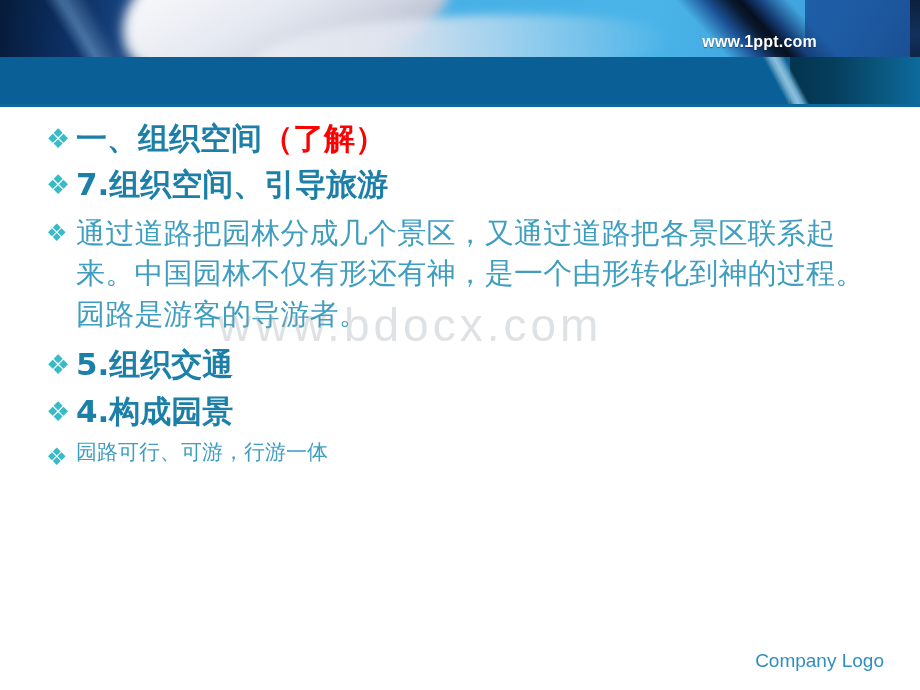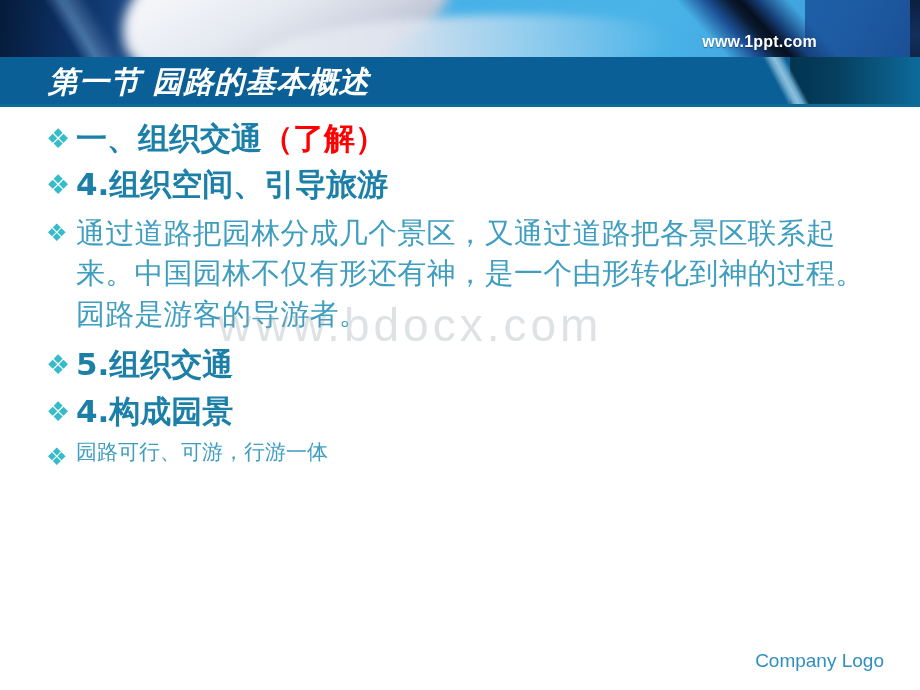--- a/index.html
+++ b/index.html
@@ -280,35 +280,34 @@
     <div class="hp-rightedge"></div>
   </div>
 
   <div class="site-url">www.1ppt.com</div>
 
   <div class="title-bar">
     <div class="tb-darkright"></div>
     <div class="tb-slash"></div>
   </div>
   <div class="tb-underline"></div>
-  <div class="slide-title">第一节  园路的基本概述</div>
 
   <div class="watermark">www.bdocx.com</div>
 
   <div class="content">
 
     <div class="bullet-row line-heading">
       <span class="bullet-glyph">❖</span>
-      <span class="bullet-text"><span>一、组织交通</span><span class="red">（了解）</span></span>
+      <span class="bullet-text"><span>一、组织空间</span><span class="red">（了解）</span></span>
     </div>
     <div class="sp-1"></div>
 
     <div class="bullet-row line-heading">
       <span class="bullet-glyph">❖</span>
-      <span class="bullet-text"><span>4.组织空间、引导旅游</span><span class="red"></span></span>
+      <span class="bullet-text"><span>7.组织空间、引导旅游</span><span class="red"></span></span>
     </div>
     <div class="sp-2"></div>
 
     <div class="bullet-row line-para">
       <span class="bullet-glyph">❖</span>
       <span class="bullet-text">通过道路把园林分成几个景区，又通过道路把各景区联系起来。中国园林不仅有形还有神，是一个由形转化到神的过程。园路是游客的导游者。</span>
     </div>
     <div class="sp-3"></div>
 
     <div class="bullet-row line-heading">

